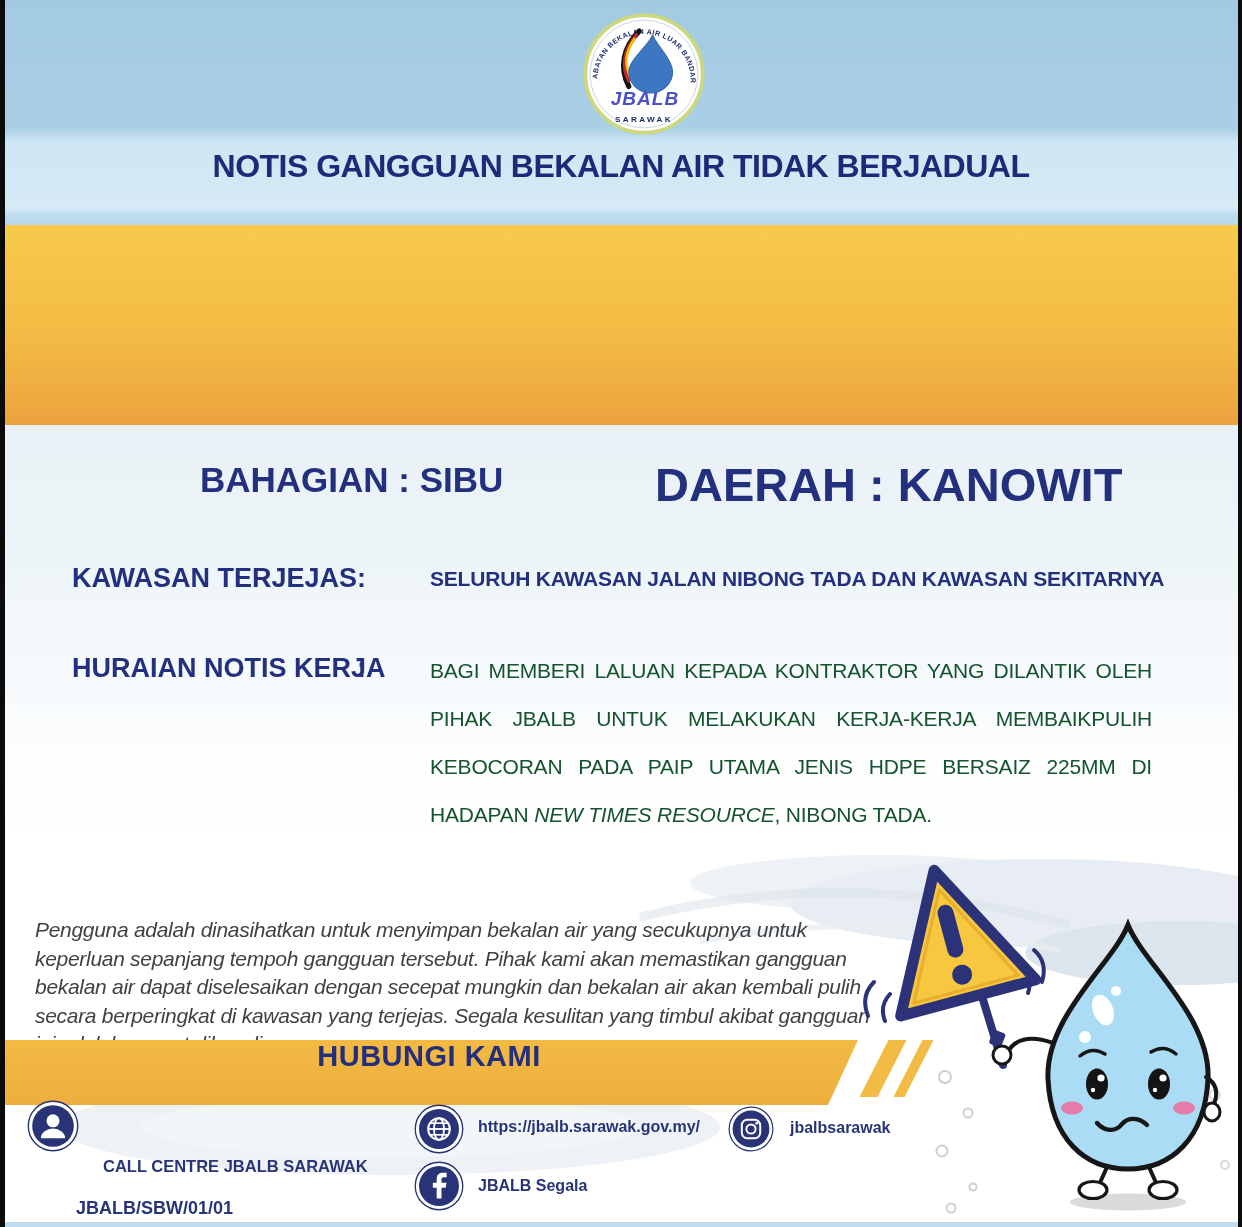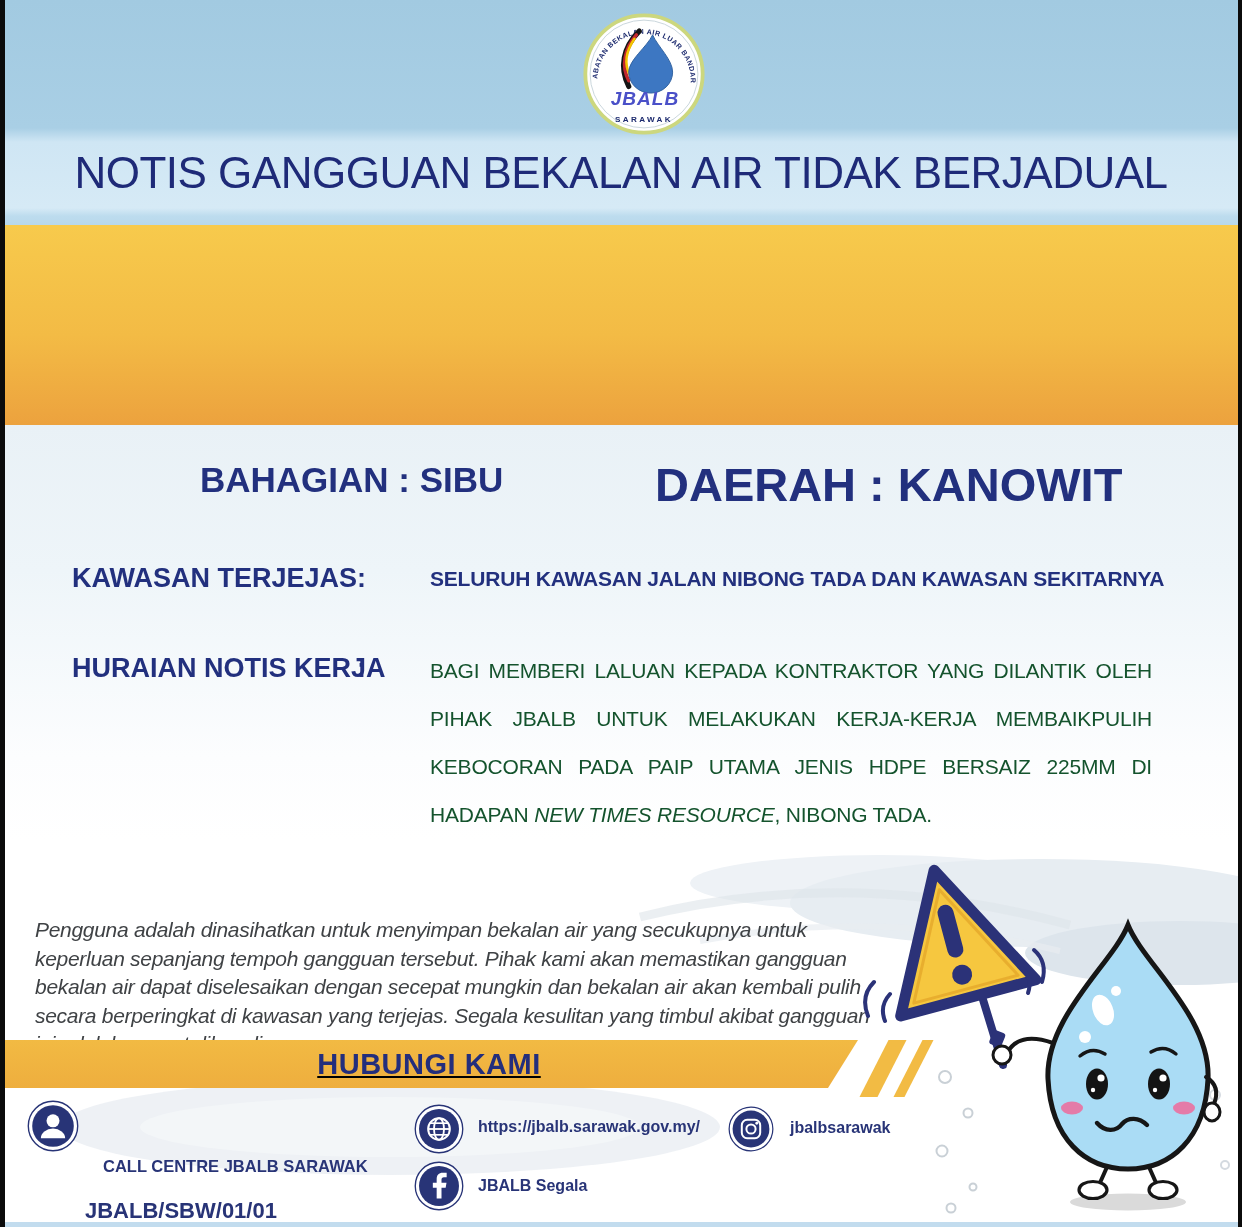--- a/index.html
+++ b/index.html
@@ -8,21 +8,21 @@
     font-family:"Liberation Sans", sans-serif;
   }
   .abs{position:absolute;}
   
   #top-blue{
     left:0;top:0;width:1242px;height:225px;
     background:linear-gradient(180deg,#a2cae1 0px,#a9cfe5 128px,#cfe6f4 142px,#d6eaf6 208px,#bddcee 216px,#b7d8ec 225px);
   }
   #notice-title{
     left:0;top:148px;width:1242px;text-align:center;
-    color:#1e2a78;font-weight:normal;font-size:44px;letter-spacing:-.5px;white-space:nowrap;
+    color:#1e2a78;font-weight:bold;font-size:32px;letter-spacing:-.5px;white-space:nowrap;
   }
   
   #orange-band{
     left:0;top:225px;width:1242px;height:200px;
     background:linear-gradient(180deg,#f7ca4c 0%,#f3bb45 55%,#eca23e 100%);
   }
   .sched-line{left:0;width:1242px;text-align:center;color:#202c7c;font-weight:bold;font-size:40px;white-space:nowrap;}
   #sched-1{top:248px;} #sched-2{top:316px;}
   
   #body-light{
@@ -44,32 +44,32 @@
   #huraian-text .it{font-style:italic;}
   
   #bottom-white{left:0;top:840px;width:1242px;height:387px;background:#ffffff;}
   #splash-decor{left:0;top:845px;width:1242px;height:382px;z-index:0;}
   #advisory{
     left:35px;top:916px;width:852px;z-index:2;
     font-style:italic;font-size:21px;line-height:28.6px;color:#3f4245;letter-spacing:-.3px;
   }
   
   #contact-band{
-    left:0;top:1040px;width:858px;height:48px;z-index:2;
+    left:0;top:1040px;width:858px;height:65px;z-index:2;
     background:linear-gradient(180deg,#f2ba43,#eeae3e);
     clip-path:polygon(0 0,100% 0,calc(100% - 30px) 100%,0 100%);
-    display:flex;align-items:center;justify-content:center;text-decoration:underline;
+    display:flex;justify-content:center;
   }
   #contact-band span{color:#232e7c;font-weight:bold;font-size:29px;letter-spacing:.5px;}
   .band-stripe{top:1040px;height:57px;z-index:2;background:#f2bb44;transform:skewX(-27deg);}
   #stripe-1{left:874px;width:18px;} #stripe-2{left:908px;width:11px;}
   
   .contact-text{color:#283477;font-weight:bold;z-index:3;white-space:pre-wrap;}
   #call-centre-lines{left:103px;top:1096px;font-size:16.5px;line-height:28px;}
-  #reference{left:85px;top:1198px;font-size:22px;}
+  #reference{left:76px;top:1198px;font-size:18px;}
   #website-url{left:478px;top:1118px;font-size:16px;}
   #facebook-name{left:478px;top:1177px;font-size:16px;}
   #instagram-handle{left:790px;top:1119px;font-size:16px;text-align:right;}
   .icon-wrap{z-index:3;}
   #person-badge{left:27px;top:1100px;}
   #globe-badge{left:414px;top:1104px;}
   #facebook-badge{left:414px;top:1161px;}
   #instagram-badge{left:728px;top:1106px;}
   
   #warning-sign{left:852px;top:852px;width:210px;height:230px;z-index:4;}

